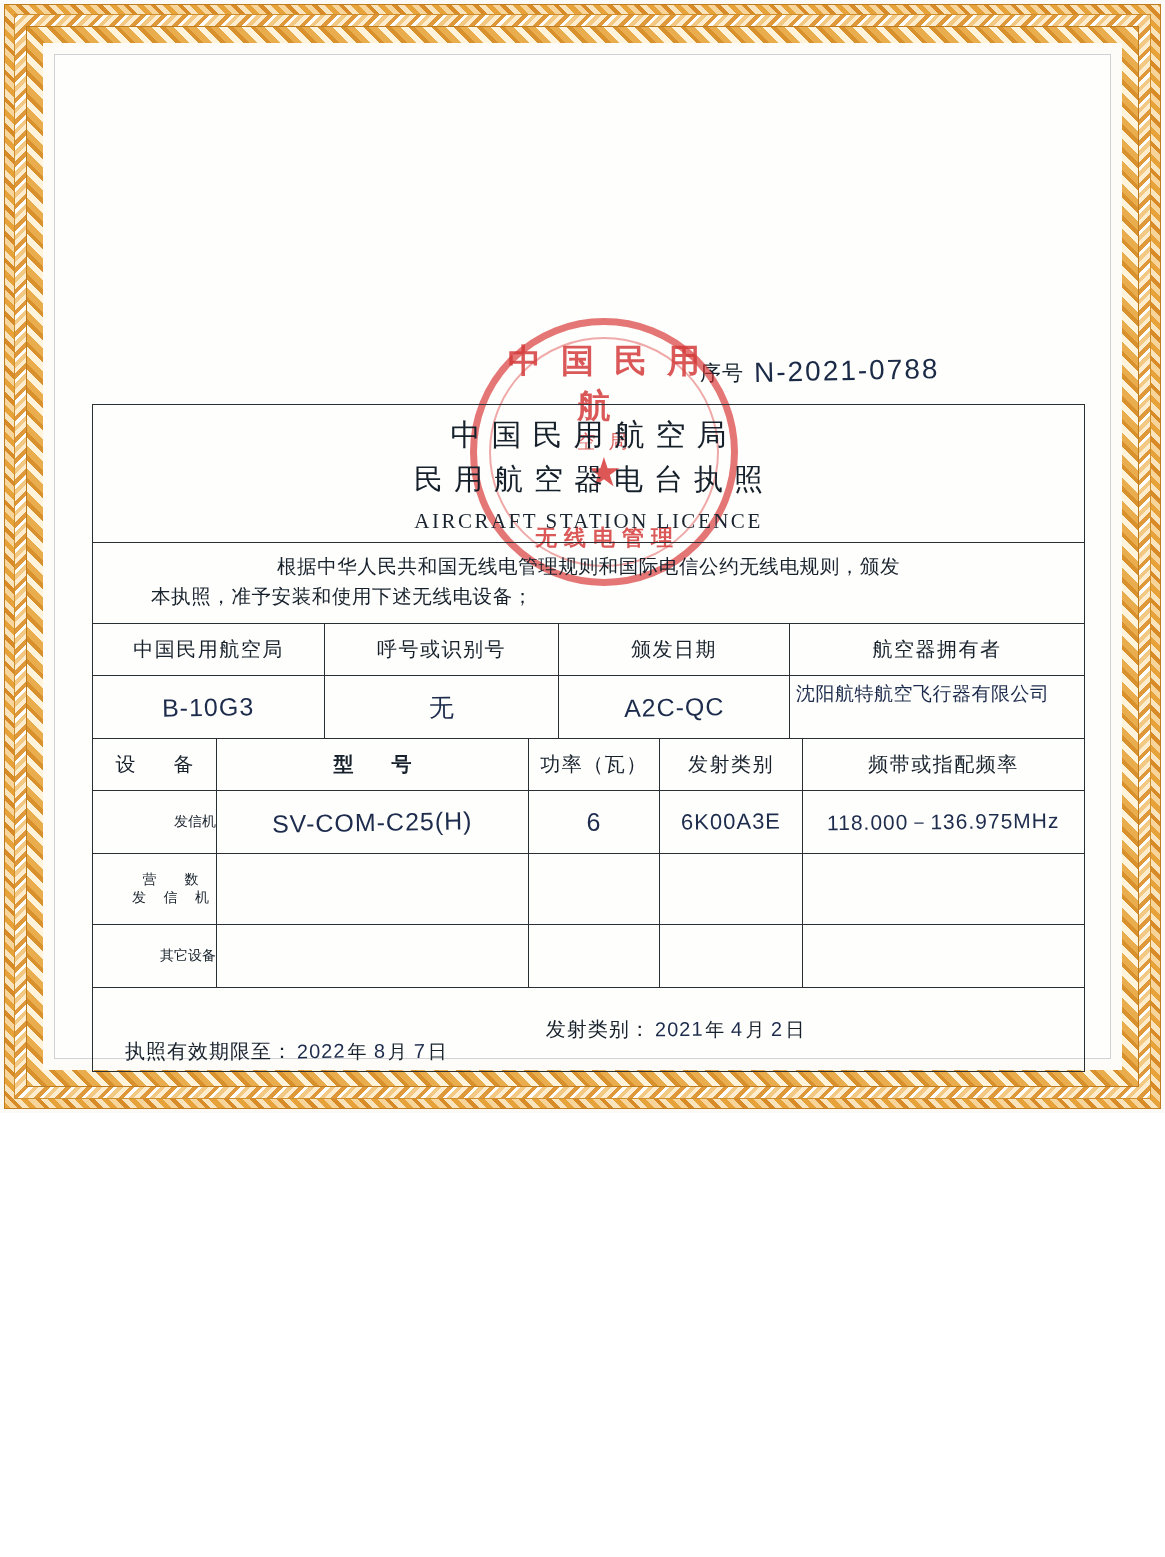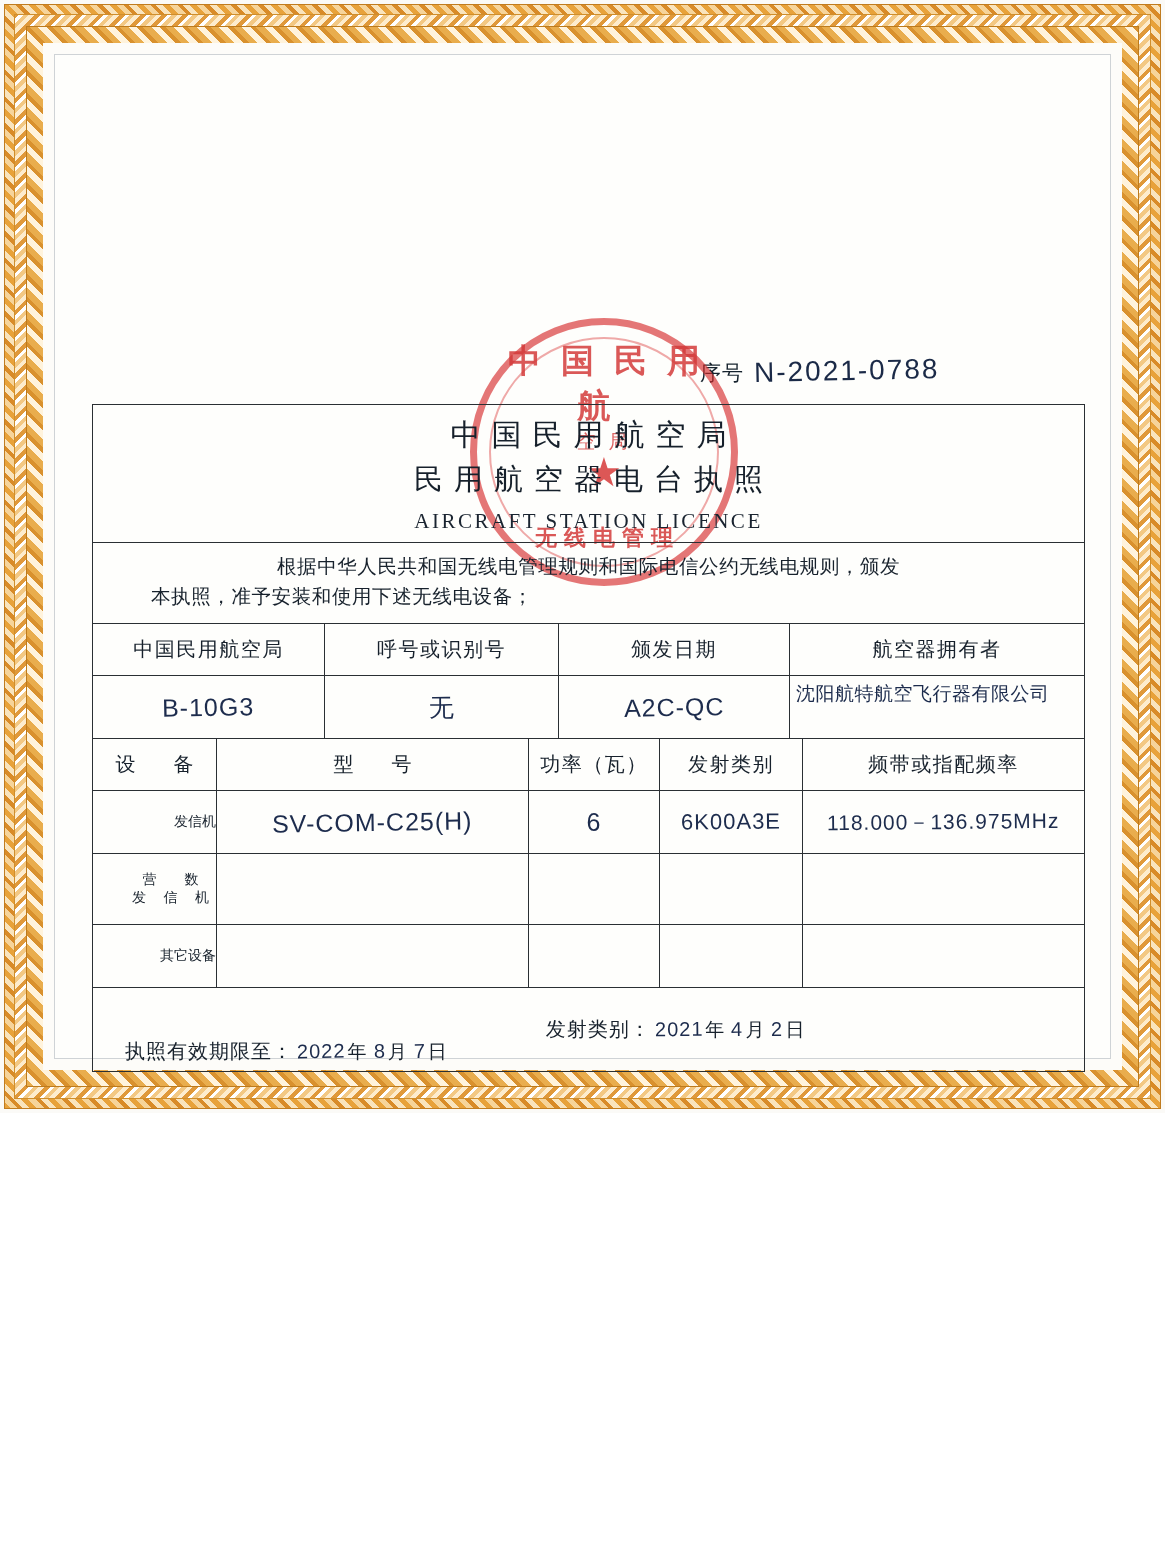--- a/index.html
+++ b/index.html
@@ -366,21 +366,21 @@
       </div>
       <div class="cell" style="width:294px;">
         <div class="owner">沈阳航特航空飞行器有限公司</div>
       </div>
     </div>
 
     <div class="row">
       <div class="cell" style="width:124px;">
         <div class="hdr hdr-sp">设　备</div>
       </div>
-      <div class="cell" style="width:312px;">
+      <div class="cell" style="width:312px;font-weight:bold;">
         <div class="hdr hdr-sp">型　号</div>
       </div>
       <div class="cell" style="width:131px;">
         <div class="hdr">功率（瓦）</div>
       </div>
       <div class="cell" style="width:143px;">
         <div class="hdr">发射类别</div>
       </div>
       <div class="cell" style="width:281px;">
         <div class="hdr">频带或指配频率</div>

